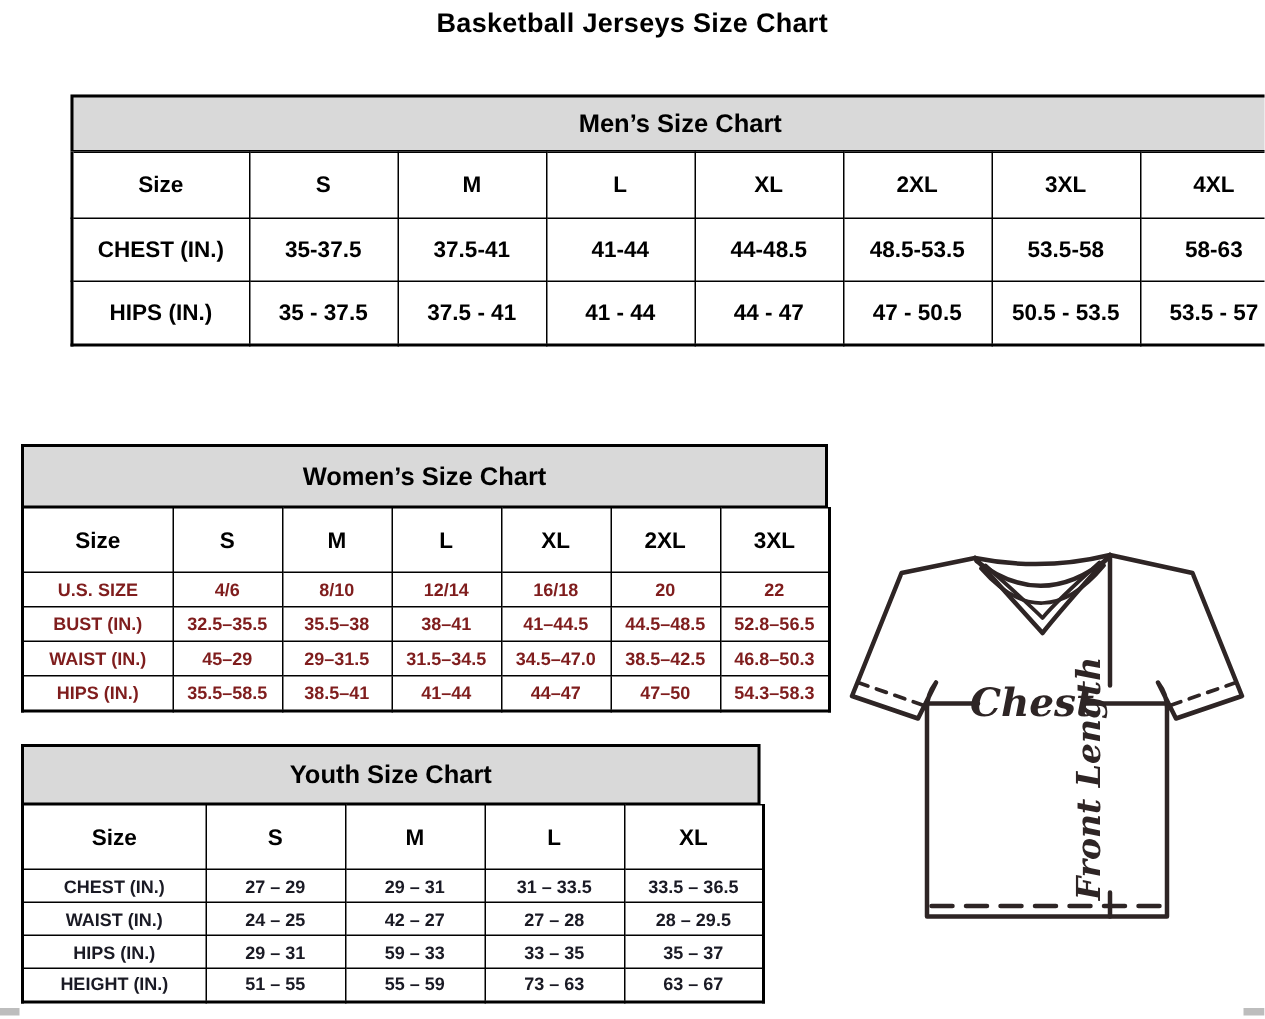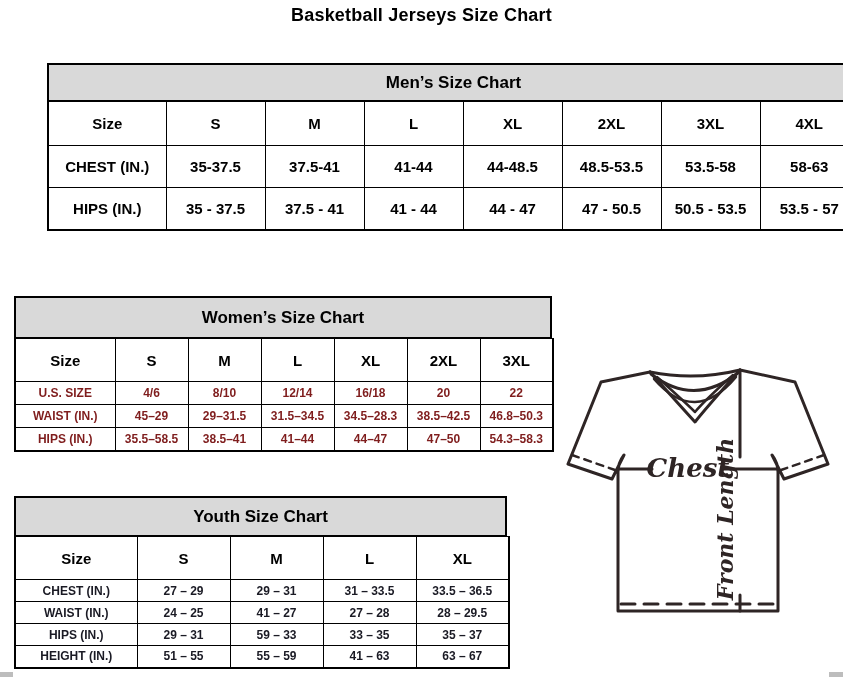--- a/index.html
+++ b/index.html
@@ -137,25 +137,34 @@
     <tr class="data-row">
       <th class="row-label">U.S. SIZE</th>
       <td>4/6</td>
       <td>8/10</td>
       <td>12/14</td>
       <td>16/18</td>
       <td>20</td>
       <td>22</td>
     </tr>
     <tr class="data-row">
+      <th class="row-label">BUST (IN.)</th>
+      <td>32.5–35.5</td>
+      <td>35.5–38</td>
+      <td>38–41</td>
+      <td>41–44.5</td>
+      <td>44.5–48.5</td>
+      <td>52.8–56.5</td>
+    </tr>
+    <tr class="data-row">
       <th class="row-label">WAIST (IN.)</th>
       <td>45–29</td>
       <td>29–31.5</td>
       <td>31.5–34.5</td>
-      <td>34.5–28.3</td>
+      <td>34.5–47.0</td>
       <td>38.5–42.5</td>
       <td>46.8–50.3</td>
     </tr>
     <tr class="data-row">
       <th class="row-label">HIPS (IN.)</th>
       <td>35.5–58.5</td>
       <td>38.5–41</td>
       <td>41–44</td>
       <td>44–47</td>
       <td>47–50</td>
@@ -186,36 +195,36 @@
     <tr class="data-row">
       <th class="row-label">CHEST (IN.)</th>
       <td>27 – 29</td>
       <td>29 – 31</td>
       <td>31 – 33.5</td>
       <td>33.5 – 36.5</td>
     </tr>
     <tr class="data-row">
       <th class="row-label">WAIST (IN.)</th>
       <td>24 – 25</td>
-      <td>41 – 27</td>
+      <td>42 – 27</td>
       <td>27 – 28</td>
       <td>28 – 29.5</td>
     </tr>
     <tr class="data-row">
       <th class="row-label">HIPS (IN.)</th>
       <td>29 – 31</td>
       <td>59 – 33</td>
       <td>33 – 35</td>
       <td>35 – 37</td>
     </tr>
     <tr class="data-row">
       <th class="row-label">HEIGHT (IN.)</th>
       <td>51 – 55</td>
       <td>55 – 59</td>
-      <td>41 – 63</td>
+      <td>73 – 63</td>
       <td>63 – 67</td>
     </tr>
   </tbody>
     </table>
 </div>
 
 <div class="jersey-diagram">
   <svg viewBox="0 0 288 268" xmlns="http://www.w3.org/2000/svg">
     <g fill="none" stroke="#2e2525" stroke-width="3" stroke-linejoin="round" stroke-linecap="round">
 

